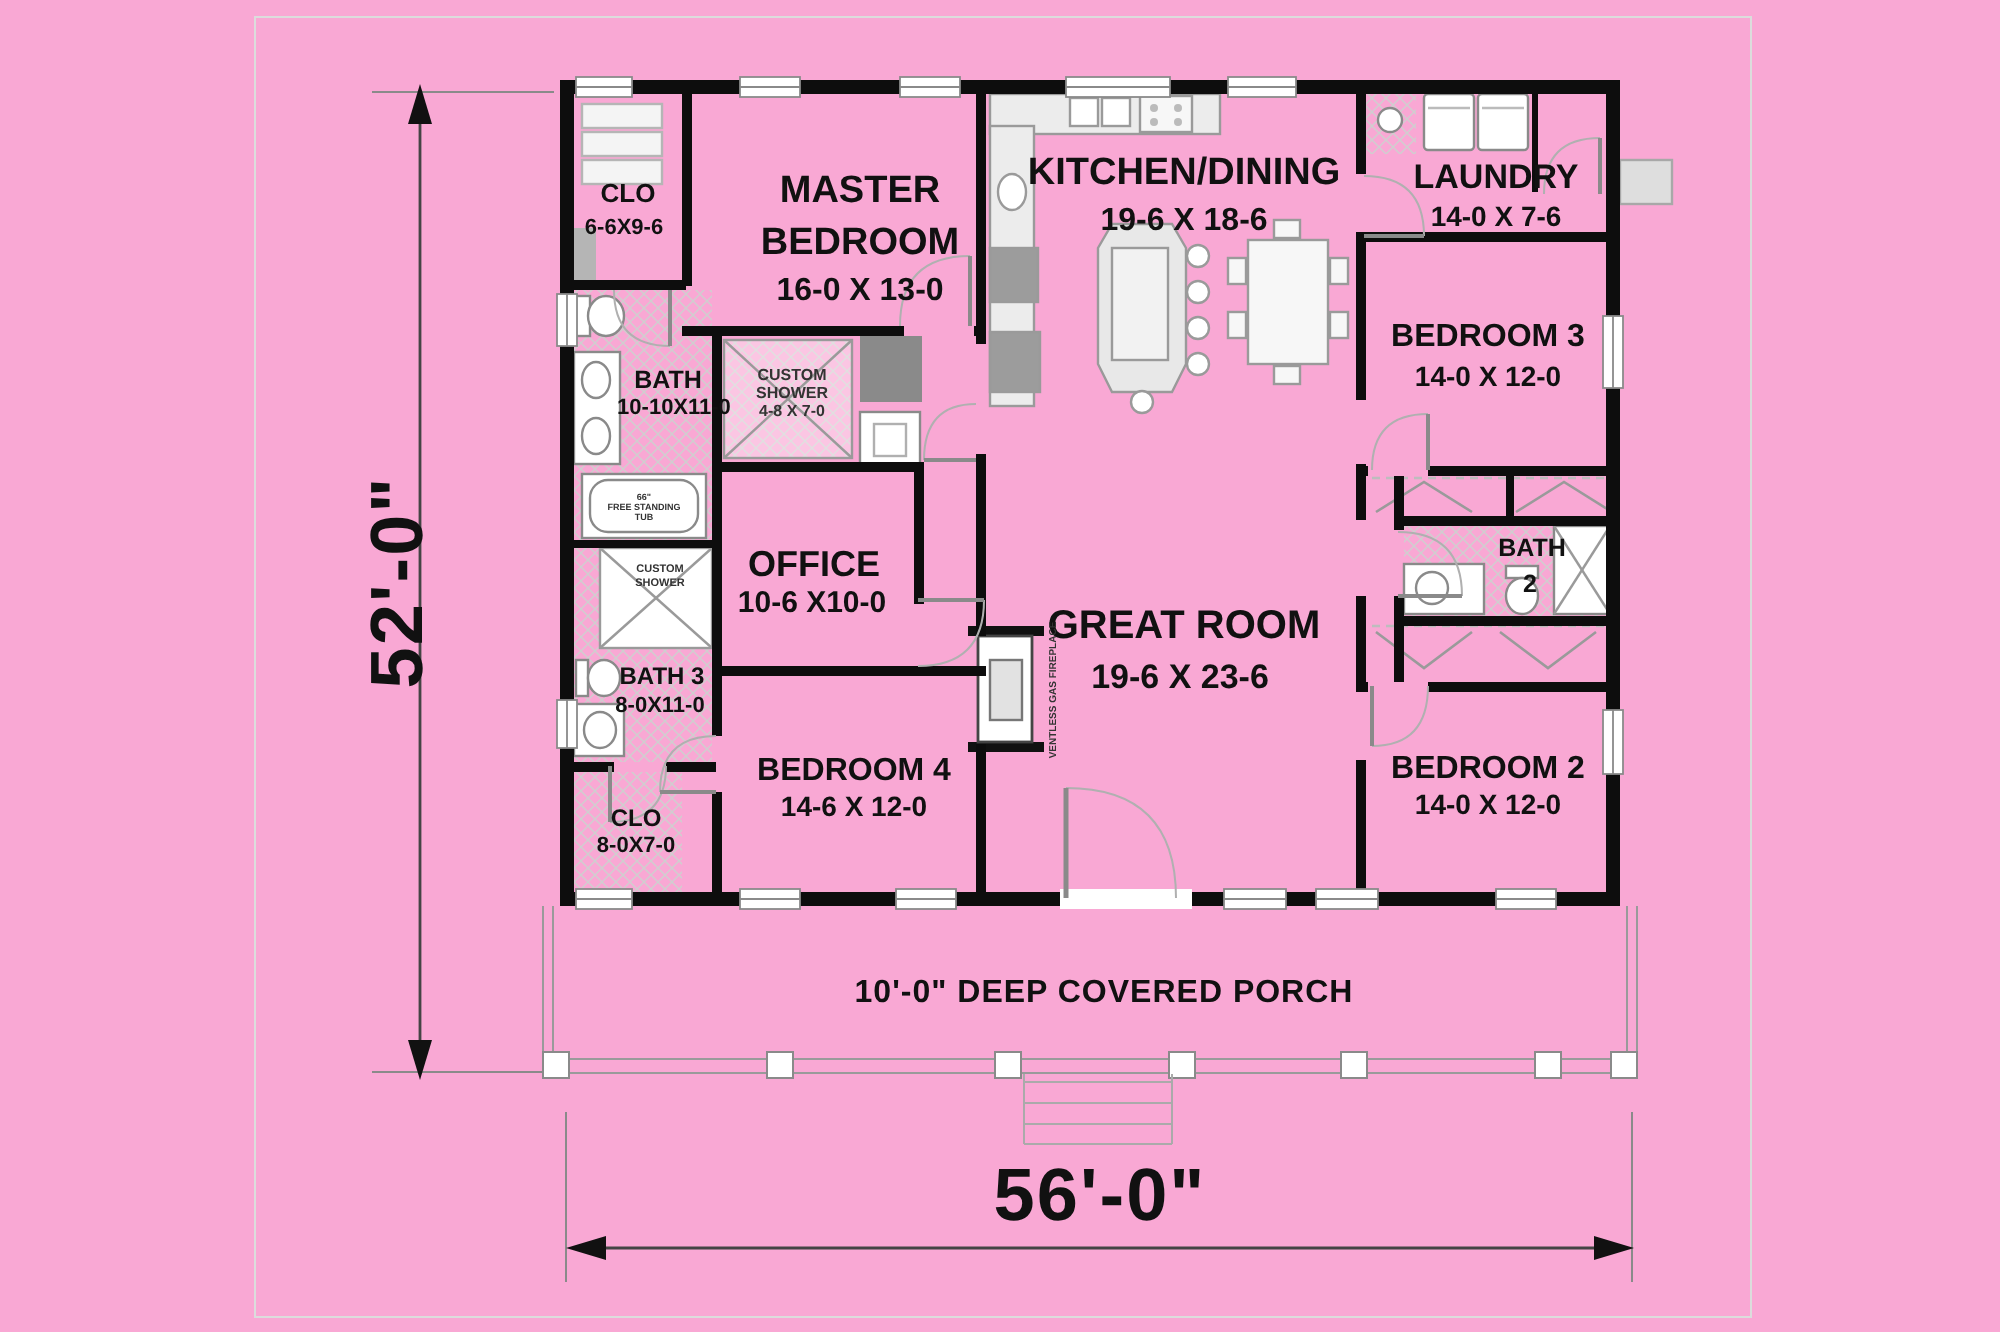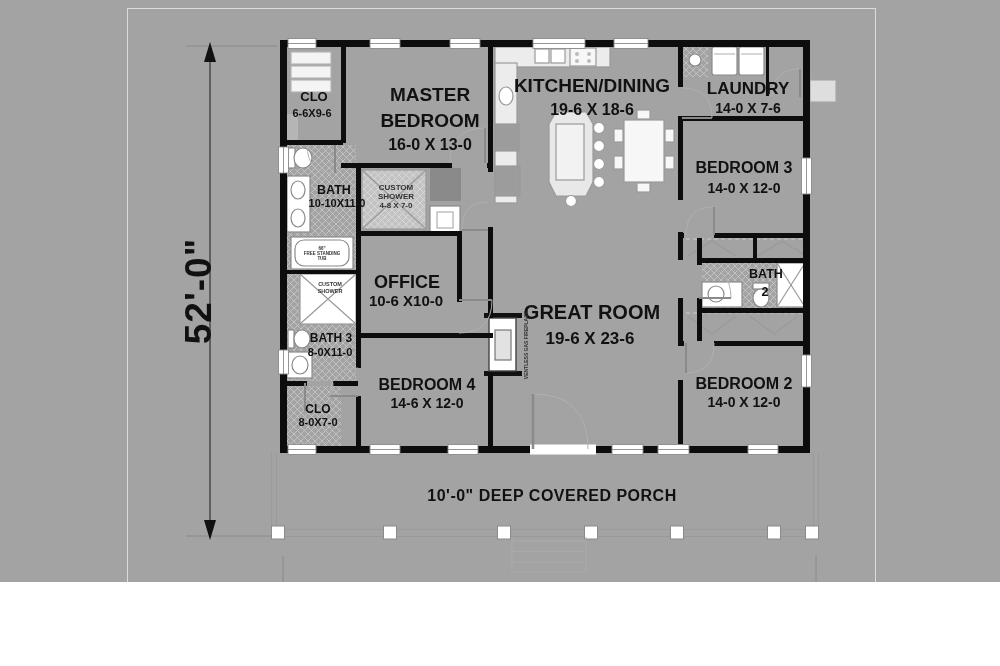--- a/index.html
+++ b/index.html
@@ -1,16 +1,16 @@
 <!DOCTYPE html>
 <html><head>
 <meta charset="utf-8">
 <style>
   html,body{margin:0;padding:0;background:#ffffff;}
-  .stage{position:relative;width:1000px;height:582px;background:#a3a3a3;overflow:hidden;text-decoration:underline;}
+  .stage{position:relative;width:1000px;height:666px;background:#f9a8d4;overflow:hidden;text-decoration:underline;}
   svg{display:block;}
   text{font-family:"Liberation Sans","DejaVu Sans",sans-serif;fill:#111;}
   .rname{font-weight:bold;text-anchor:middle;}
   .tiny{text-anchor:middle;fill:#333;font-weight:bold;}
   .dimtxt{font-weight:bold;text-anchor:middle;font-size:37px;letter-spacing:1px;}
 </style>
 </head>
 <body>
 
 <div class="stage">

